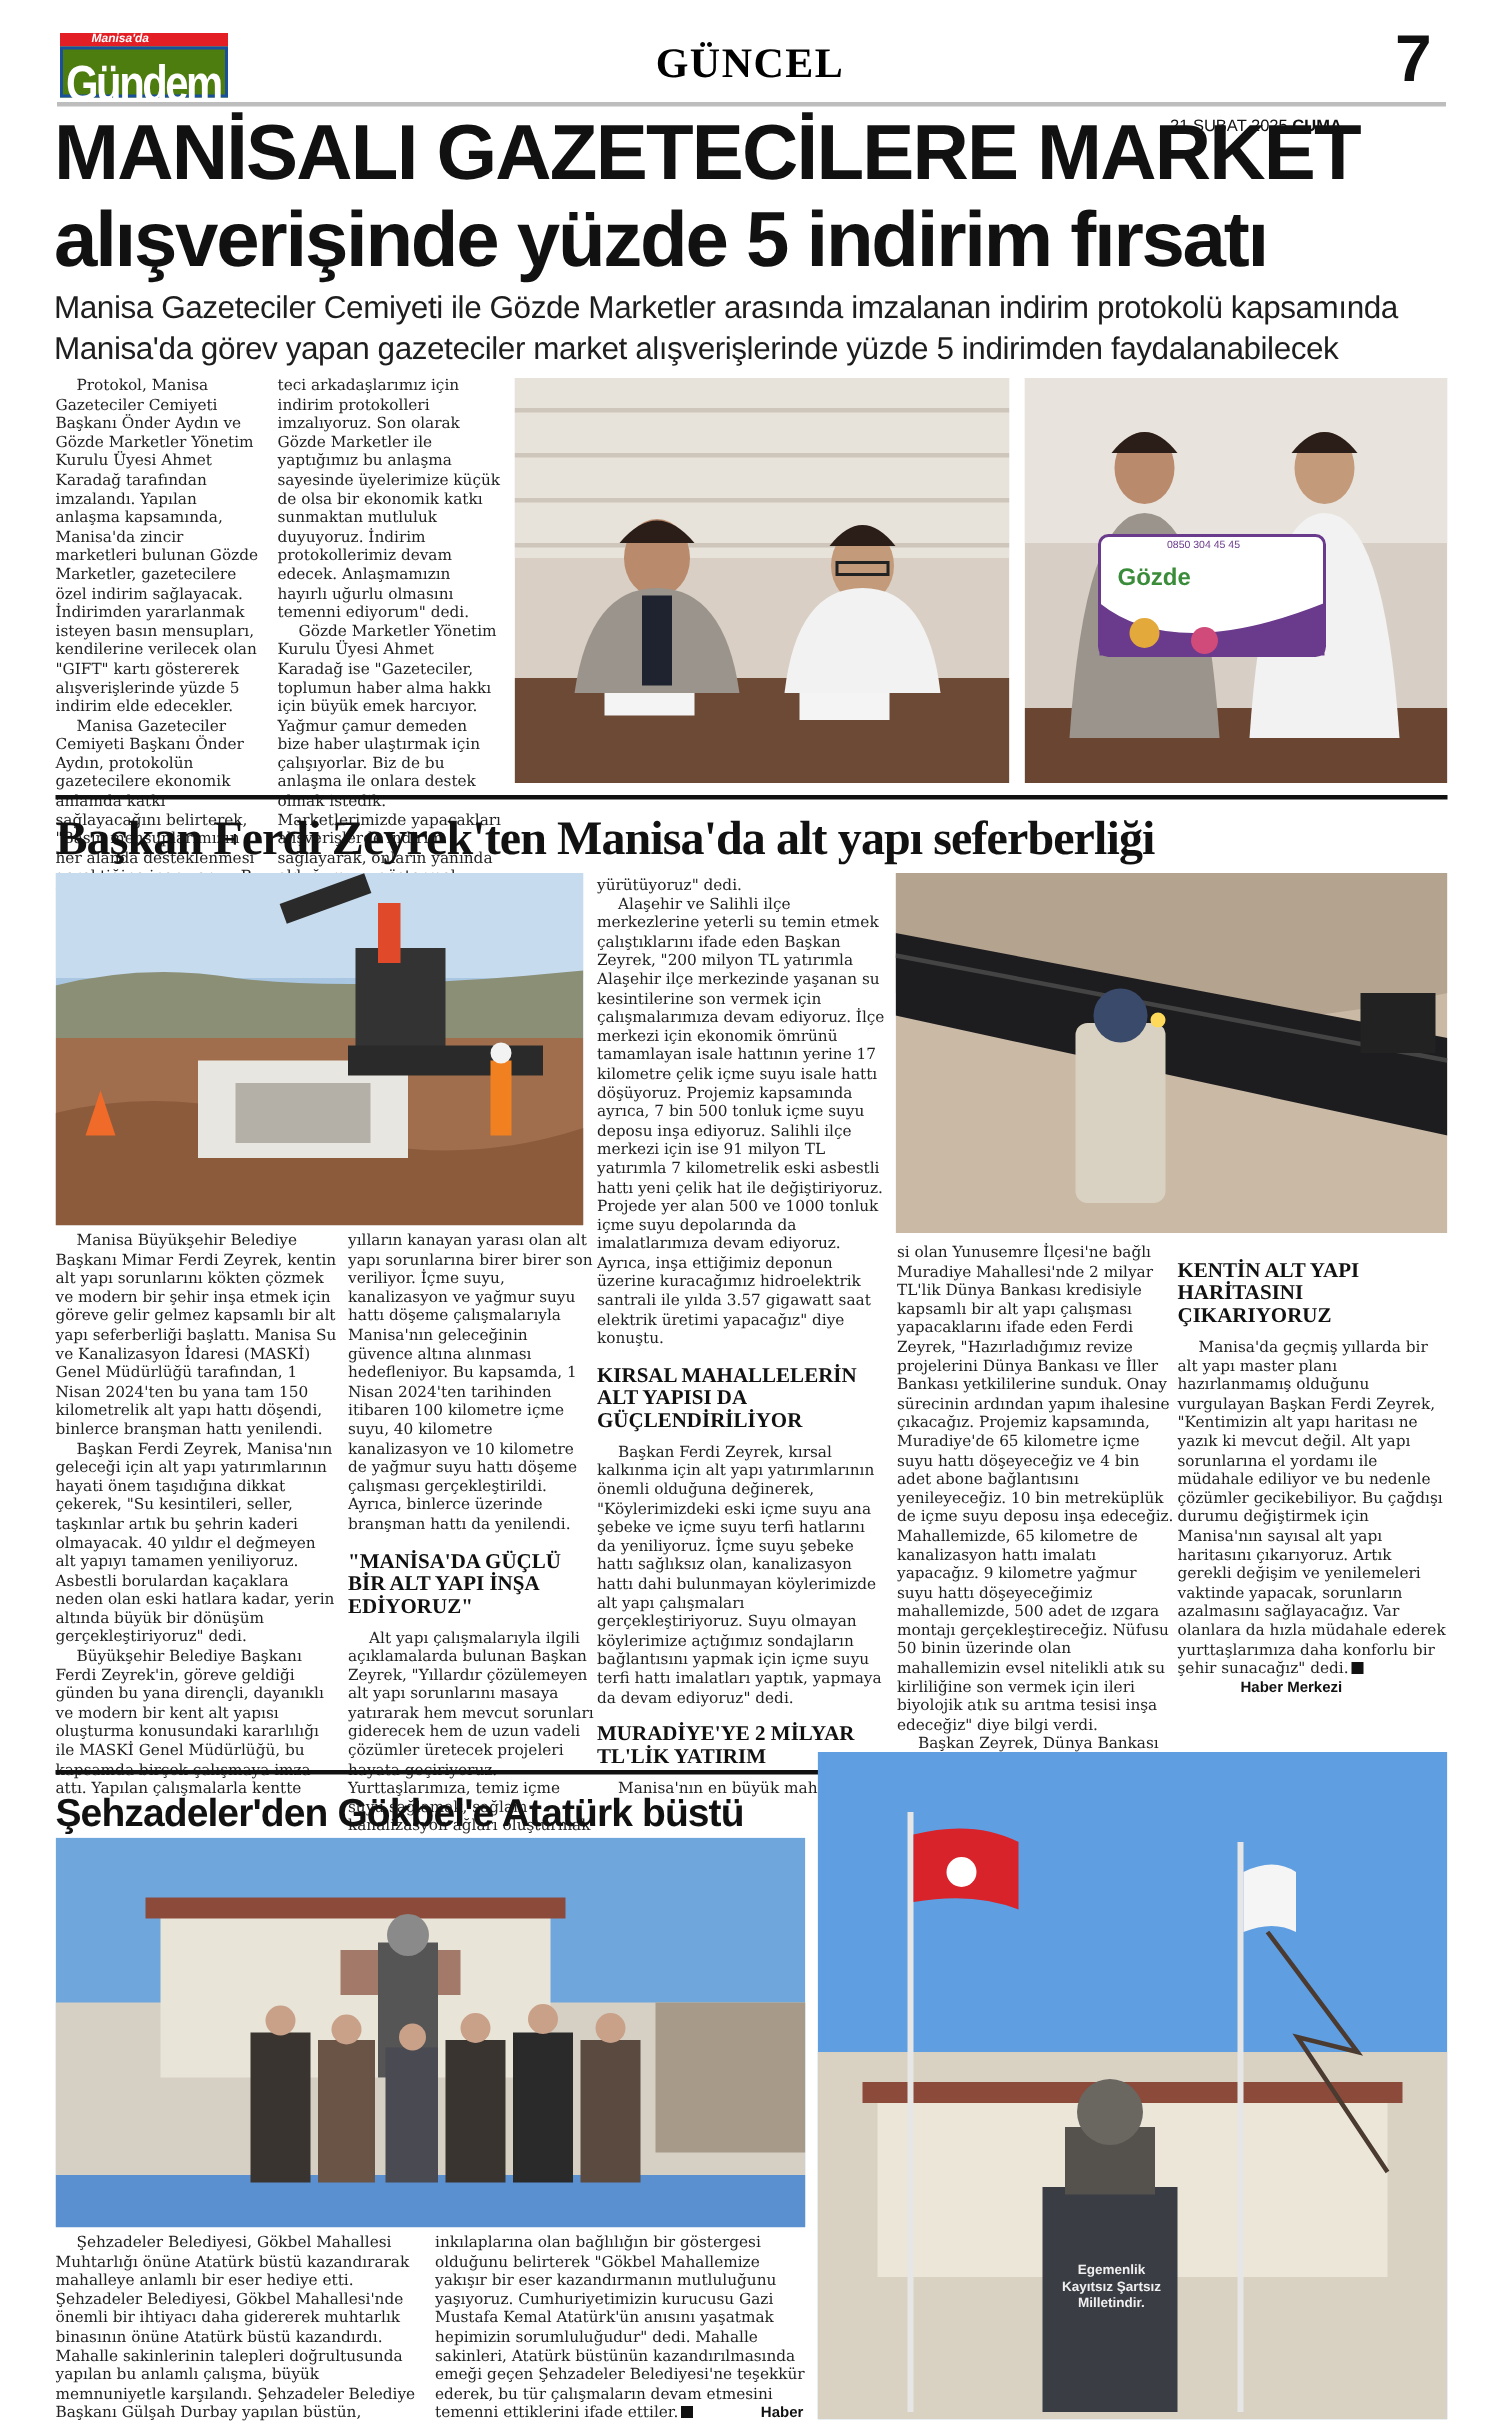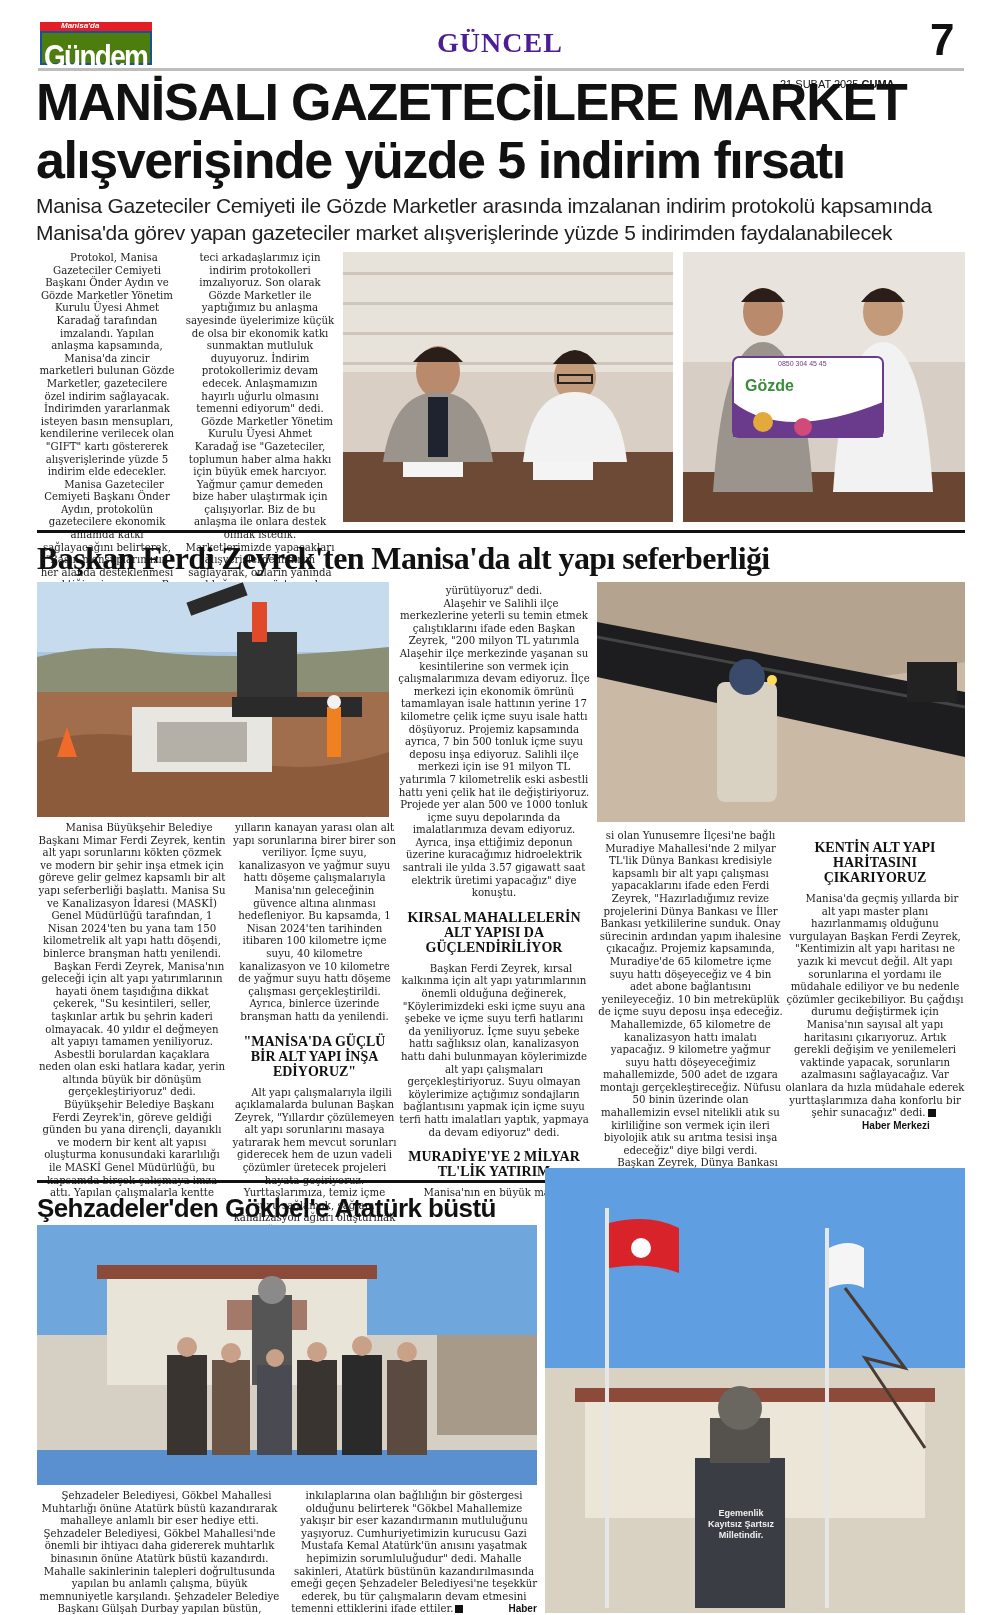--- a/index.html
+++ b/index.html
@@ -7,30 +7,30 @@
   body { position: relative; font-family: "DejaVu Serif", serif; color: #1a1a1a; }
 
   .abs { position: absolute; }
 
   
   .logo { left: 40px; top: 22px; width: 112px; height: 43px; }
   .logo .top { position:absolute; left:0; top:0; width:112px; height:9px; background:#e31e24; }
   .logo .small { position:absolute; left:2px; top:-1px; font: italic bold 8px "Liberation Sans", sans-serif; color:#fff;margin-left:19px; }
   .logo .box { position:absolute; left:0; top:9px; width:112px; height:34px; background:#4d7c0f; border:2px solid #1a4f9c; }
   .logo .name { position:absolute; left:2px; top:6px; font: bold 34px/34px "Liberation Sans", sans-serif; color:#fff; letter-spacing:-2px; transform: scaleX(0.82); transform-origin: left top; }
-  .section-title { left: 420px; top: 27px; width: 160px; text-align:center; font: bold 28px "Liberation Serif", serif; letter-spacing:1px; color:#4c1d95; }
+  .section-title { left: 420px; top: 27px; width: 160px; text-align:center; font: bold 28px "Liberation Serif", serif; letter-spacing:1px; color:#000000; }
   .date { left: 780px; top: 52px; font: 11px "Liberation Sans", sans-serif; color:#111;margin-top:26px; }
   .pageno { left: 930px; top: 16px; font: bold 44px/48px "Liberation Sans", sans-serif; color:#111; }
   .mast-rule { left: 38px; top: 68px; width: 926px; height: 3px; background: #bdbdbd; }
 
   
   .h1 { left: 36px; width: 930px; font: 900 52px/56px "Liberation Sans", sans-serif; color:#111; letter-spacing:-1.2px; }
   .deck { left: 36px; top: 192px; width: 930px; font: 21px/27px "Liberation Sans", sans-serif; color:#1e1e1e; letter-spacing:-0.3px; }
 
-  .col { font: 10.2px/12.6px "DejaVu Serif", serif; color:#222; text-align: center; hyphens: auto; }
+  .col { font: 10.2px/12.6px "DejaVu Serif", serif; color:#222; text-align: left; hyphens: auto; }
   .col p { text-indent: 14px; }
   .col p.noind { text-indent: 0; }
   .sub { font: bold 14px/15px "Liberation Serif", serif; color:#111; margin: 10px 0 8px 0; text-transform: uppercase; }
   .byline { font: bold 10px "Liberation Sans", sans-serif; color:#111;padding-left:42px; }
   .sq { display:inline-block; width:8px; height:8px; background:#111; margin: 0 3px 0 2px; vertical-align: -1px; }
 
   .rule { height: 3px; background: #111; }
 
   .h2 { font: 900 32px/36px "Liberation Sans", sans-serif; color:#111; letter-spacing:-0.6px; }
 

